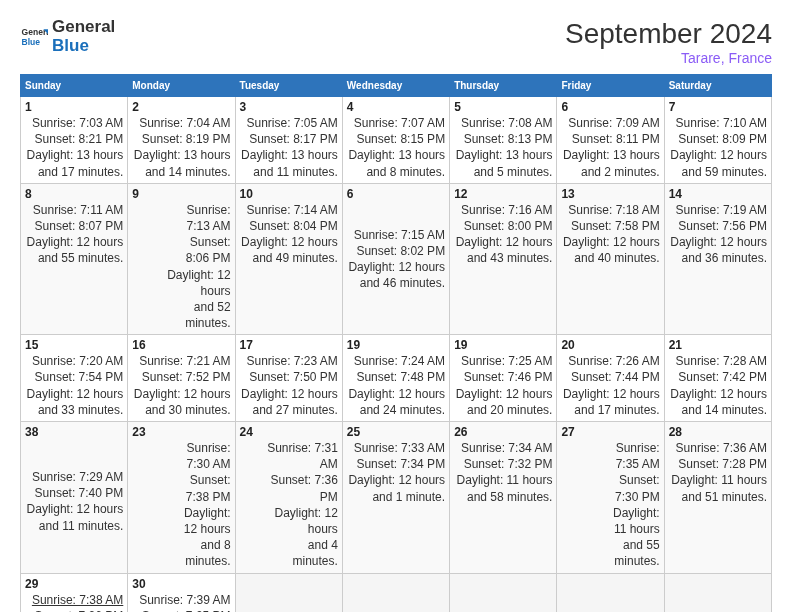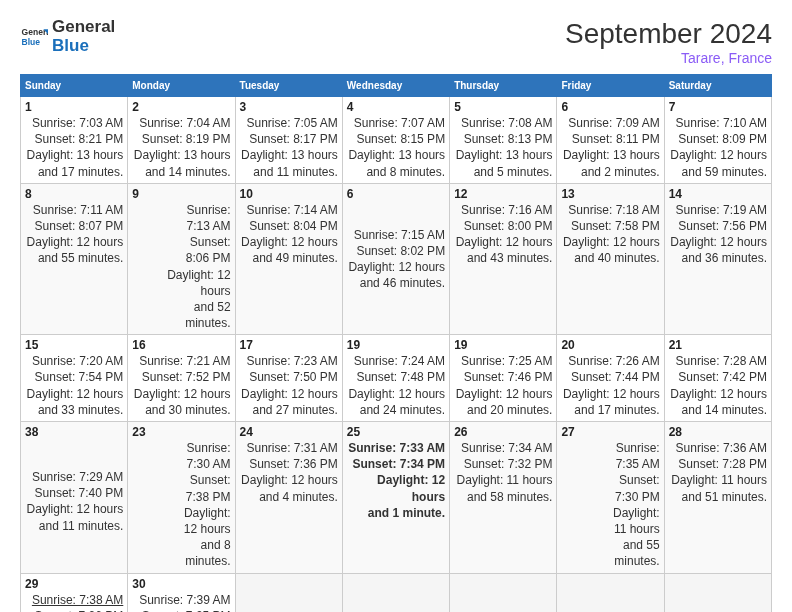--- a/index.html
+++ b/index.html
@@ -294,28 +294,28 @@
           </td>
           <td>
             <div class="day-num">23</div>
             <div class="day-info" style="white-space: pre-line; margin-left: 37px;">Sunrise: 7:30 AM
 Sunset: 7:38 PM
 Daylight: 12 hours
 and 8 minutes.</div>
           </td>
           <td>
             <div class="day-num">24</div>
-            <div class="day-info" style="white-space: pre-line;">Sunrise: 7:31 AM
+            <div class="day-info" style="white-space: pre-line; margin-left: 21px;">Sunrise: 7:31 AM
 Sunset: 7:36 PM
 Daylight: 12 hours
 and 4 minutes.</div>
           </td>
           <td>
             <div class="day-num">25</div>
-            <div class="day-info" style="white-space: pre-line; font-weight: bold;">Sunrise: 7:33 AM
+            <div class="day-info" style="white-space: pre-line;">Sunrise: 7:33 AM
 Sunset: 7:34 PM
 Daylight: 12 hours
 and 1 minute.</div>
           </td>
           <td>
             <div class="day-num">26</div>
             <div class="day-info" style="white-space: pre-line;">Sunrise: 7:34 AM
 Sunset: 7:32 PM
 Daylight: 11 hours
 and 58 minutes.</div>

